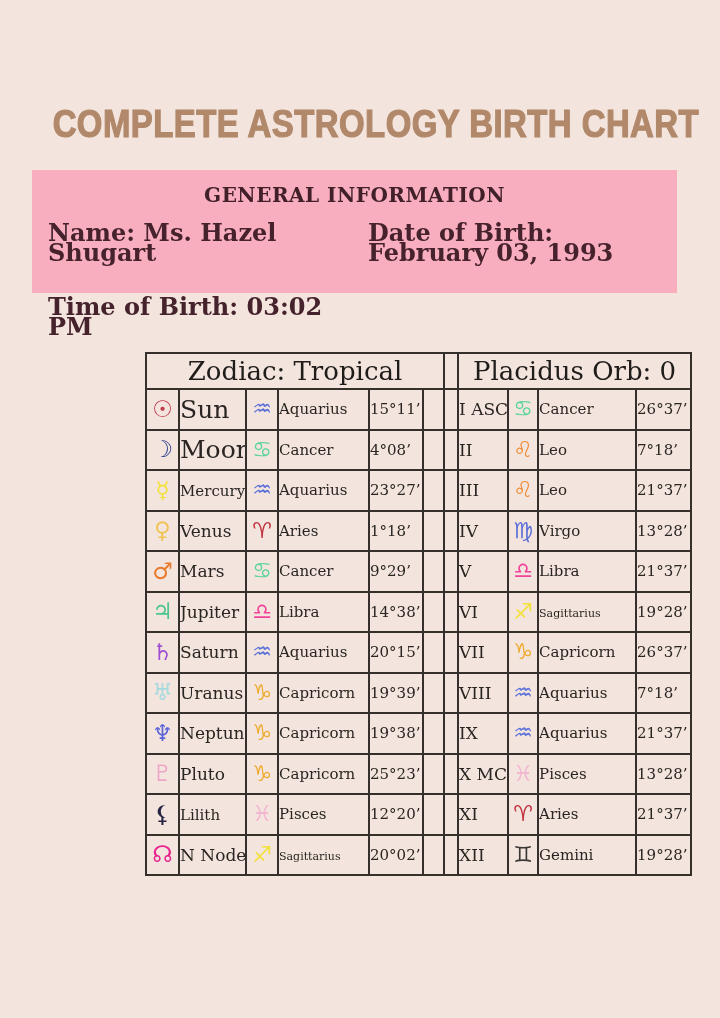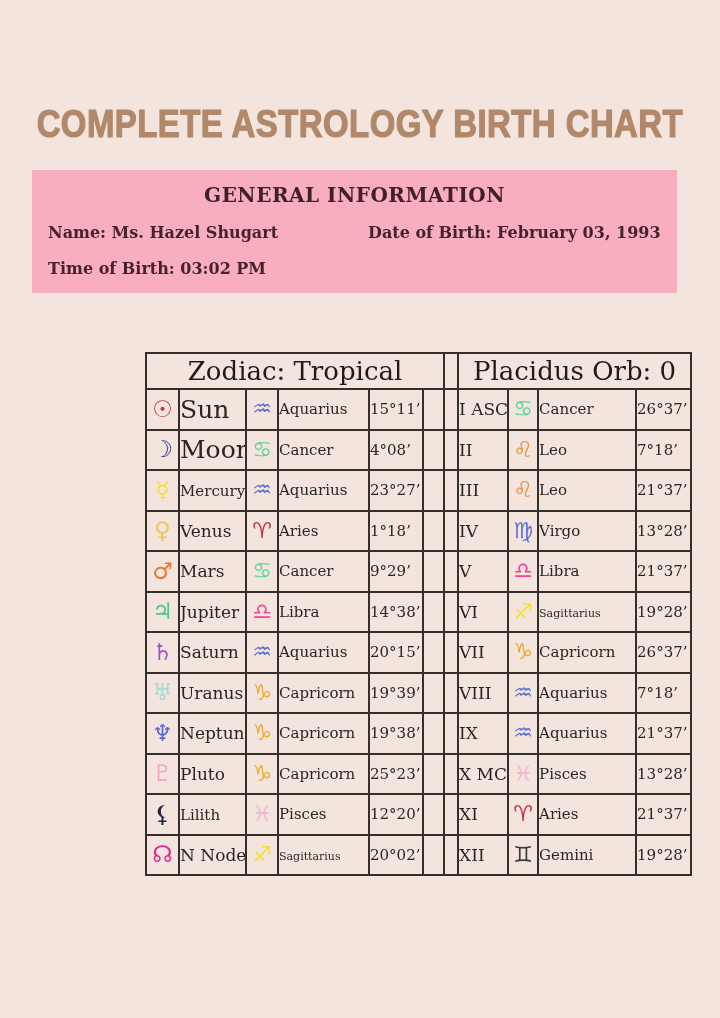--- a/index.html
+++ b/index.html
@@ -5,40 +5,40 @@
   html,body{margin:0;padding:0;}
   body{
     width:720px;height:1018px;position:relative;overflow:hidden;
     background:#f3e5de;
     font-family:"DejaVu Serif", serif;
     color:#2a2522;
   }
   
   .title{
     position:absolute;top:104px;left:0;width:720px;margin:0;
-    text-align:center;
+    text-align:right;
     font-family:"Liberation Sans", sans-serif;
     font-weight:700;font-size:35px;letter-spacing:.5px;
     color:#b1886a;-webkit-text-stroke:1.1px #b1886a;
   }
   .title span{display:inline-block;transform:scale(.94,1.12);}
   
   .info-panel{
     position:absolute;left:32px;top:170px;width:645px;height:123px;
     background:#f9aec0;color:#45222c;
   }
   .info-panel h2{
     margin:13px 0 9px;text-align:center;
     font-size:20px;font-weight:700;letter-spacing:.5px;color:#42202a;
   }
   .info-grid{
     position:absolute;left:16px;top:53px;right:8px;
     display:grid;grid-template-columns:320px 1fr;
-    row-gap:11px;
-    font-size:16px;font-weight:600;line-height:20px;
+    row-gap:29px;
+    font-size:24px;font-weight:600;line-height:20px;
   }
   .col-right{position:relative;top:5px;}
   
   table.chart{
     position:absolute;left:105px;top:352px;width:545px;
     border-collapse:collapse;table-layout:fixed;margin-left:40px;
   }
   .chart th,.chart td{border:2px solid #35302b;overflow:hidden;white-space:nowrap;}
   .chart thead th{
     height:34px;font-weight:400;font-size:26px;color:#1f1c1a;

